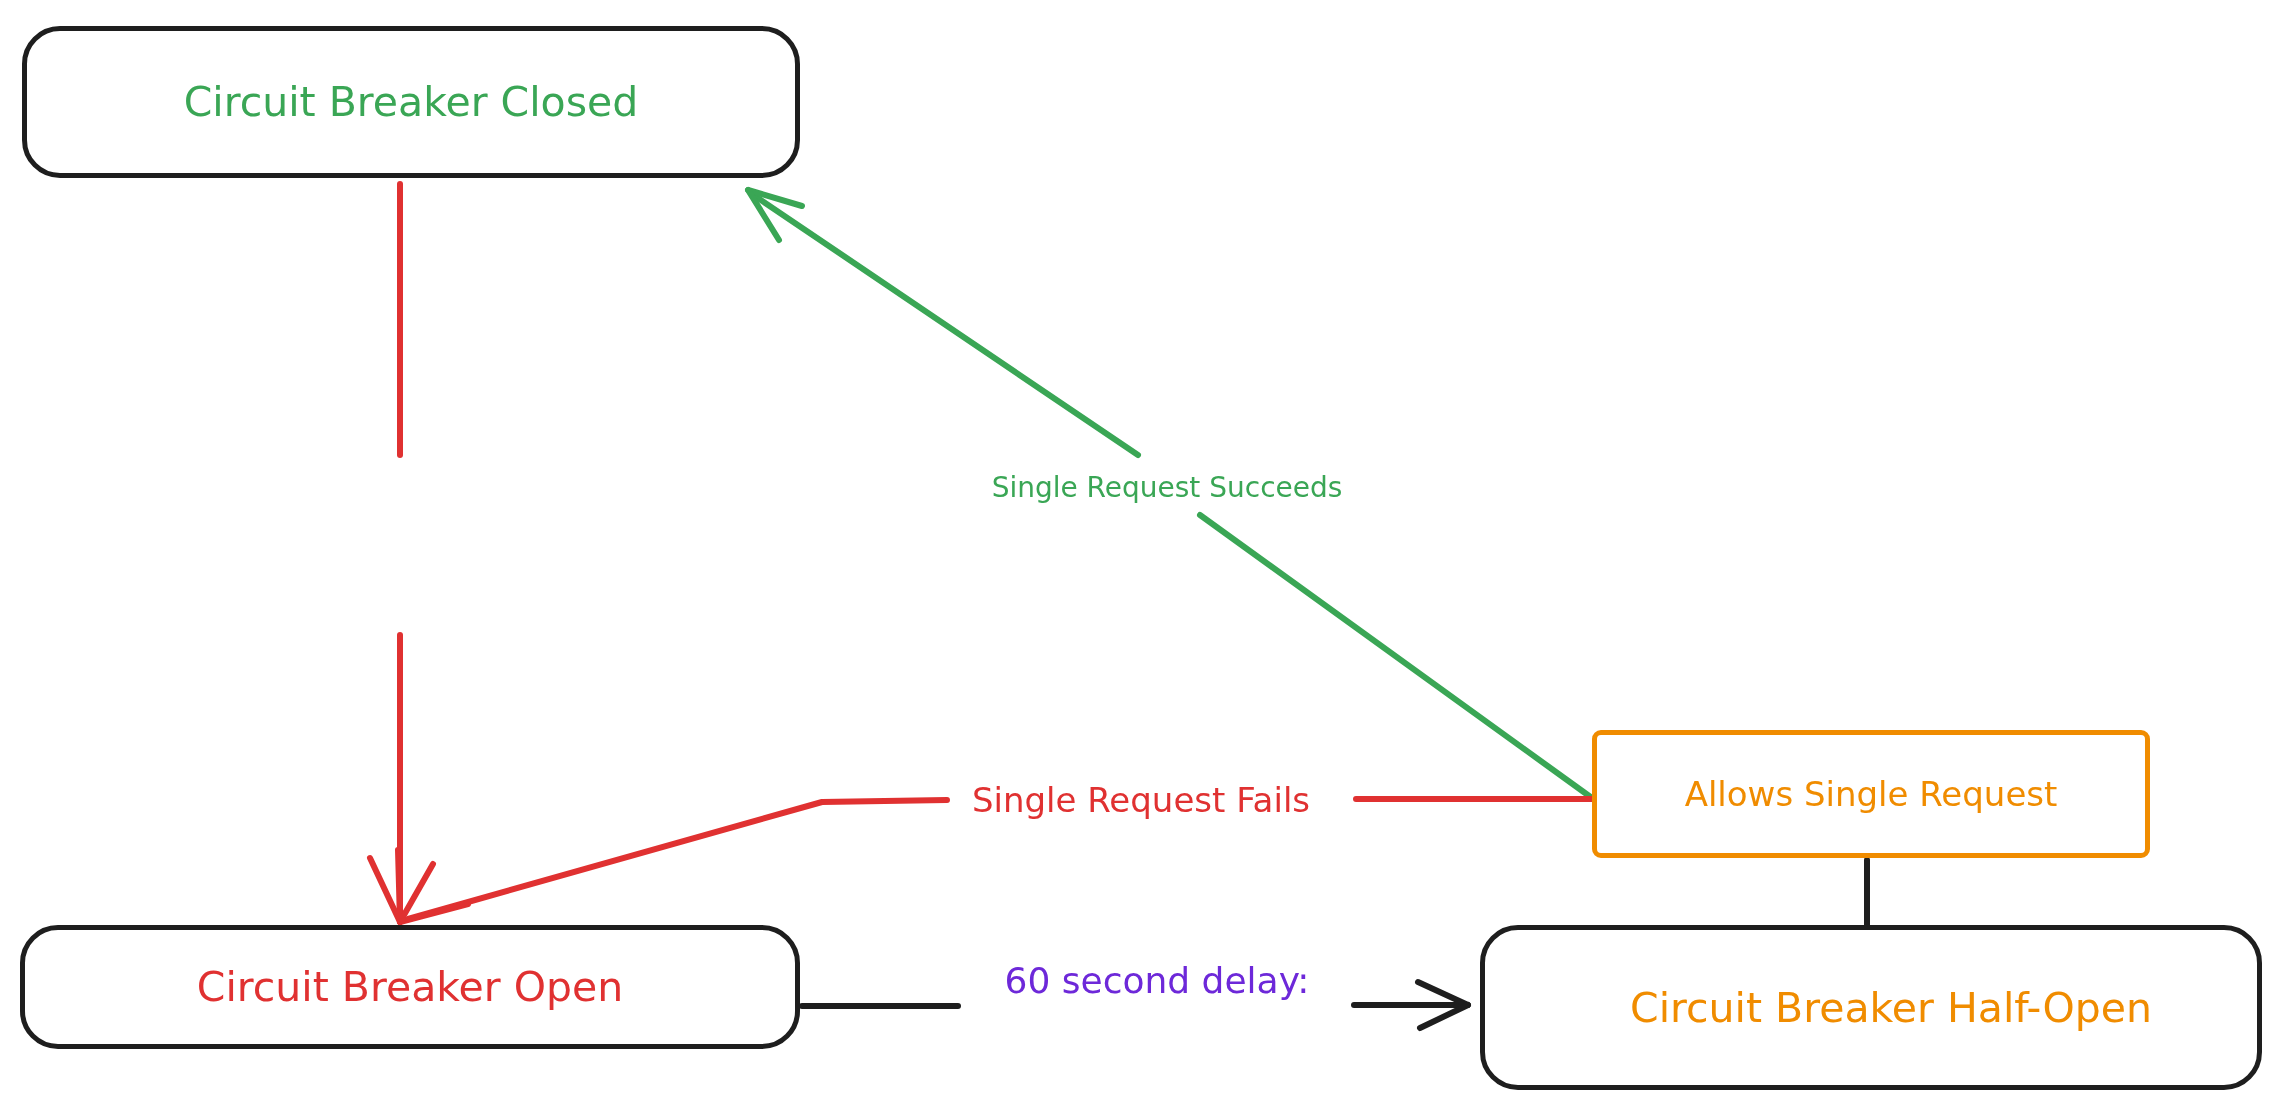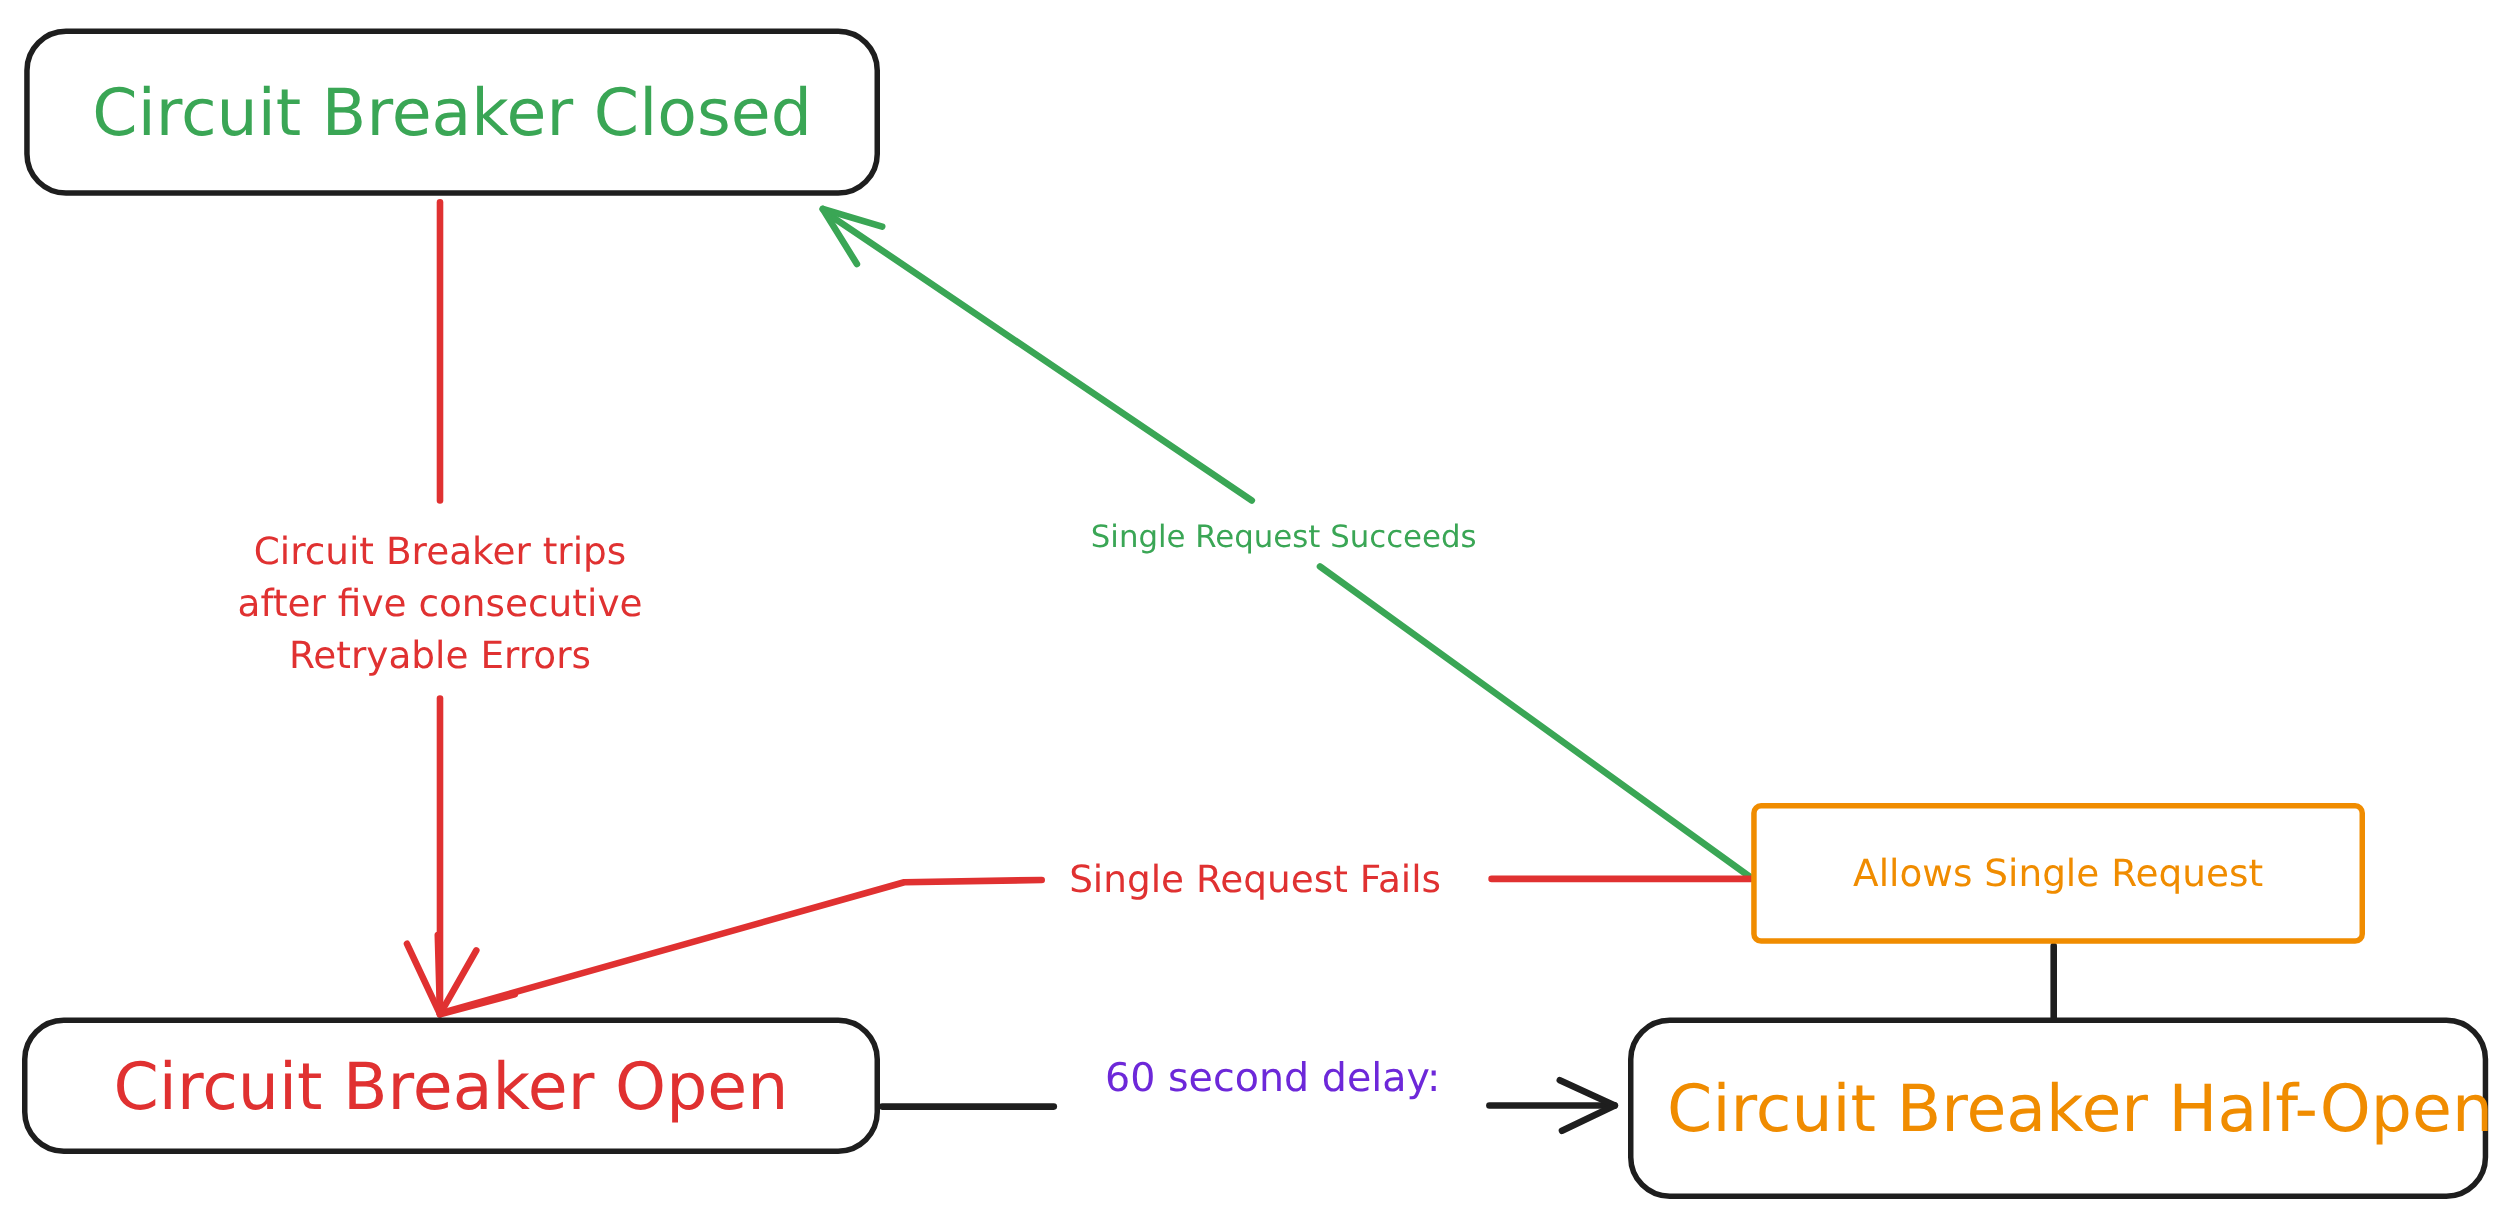--- a/index.html
+++ b/index.html
@@ -22,21 +22,21 @@
     border: 5px solid #1e1e1e;
     border-radius: 38px;
     box-sizing: border-box;
     text-align: center;
   }
   .node-closed   { left: 22px;   top: 26px;  width: 778px; height: 152px; }
   .node-open     { left: 20px;   top: 925px; width: 780px; height: 124px; }
   .node-halfopen { left: 1480px; top: 925px; width: 782px; height: 165px; padding-left: 40px; }
   .node-allows   { left: 1592px; top: 730px; width: 558px; height: 128px;
                    border-color: #f08c00; border-radius: 9px; }
-  .node-title { font-size: 59px; white-space: nowrap; }
+  .node-title { font-size: 41px; white-space: nowrap; }
   .node-allows .node-title { font-size: 34px; }
   .c-green  { color: #3aa655; }
   .c-red    { color: #e03131; }
   .c-orange { color: #f08c00; }
   .c-ink    { color: #6d28d9; }
   .edge-label {
     position: absolute;
     transform: translateX(-50%);
     text-align: center;
     font-size: 34px;
@@ -97,25 +97,20 @@
   </div>
 
   <div class="node node-halfopen">
     <span class="node-title c-orange">Circuit Breaker Half-Open</span>
   </div>
 
   <div class="node node-allows">
     <span class="node-title c-orange">Allows Single Request</span>
   </div>
 
-  <div class="edge-label c-red label-trips">
-    <div>Circuit Breaker trips</div>
-    <div>after five consecutive</div>
-    <div>Retryable Errors</div>
-  </div>
 
   <div class="edge-label c-green label-succeeds">Single Request Succeeds</div>
 
   <div class="edge-label c-red label-fails">Single Request Fails</div>
 
   <div class="edge-label c-ink label-delay">
     <div>60 second delay:</div>
   </div>
 
 </div>

